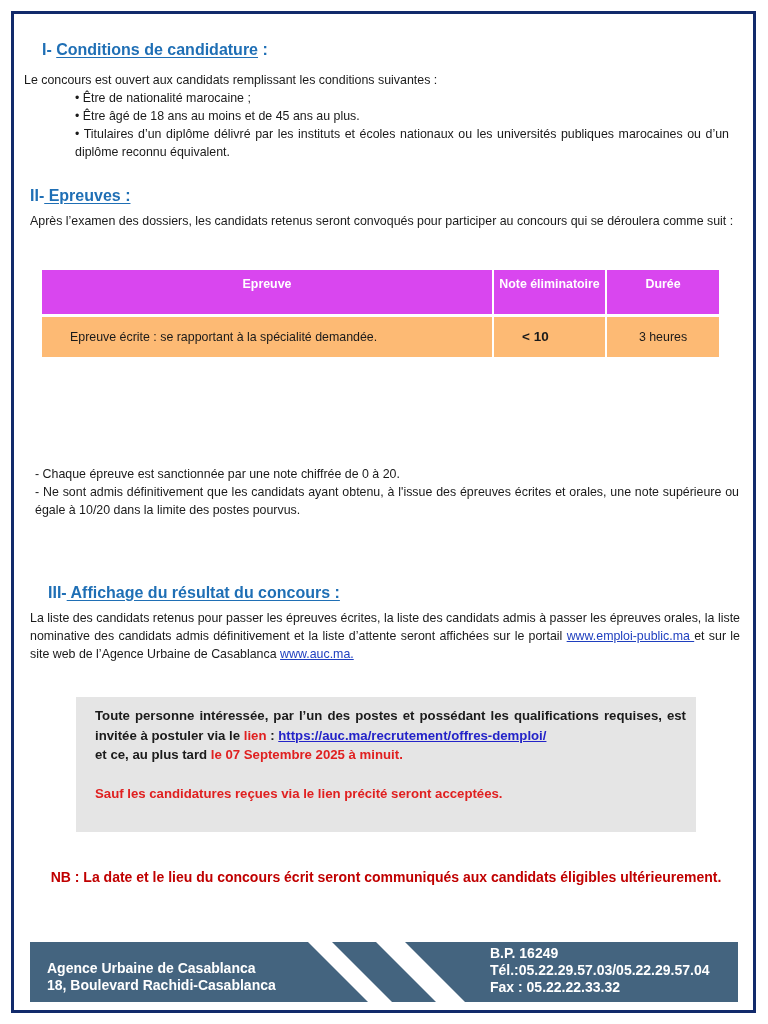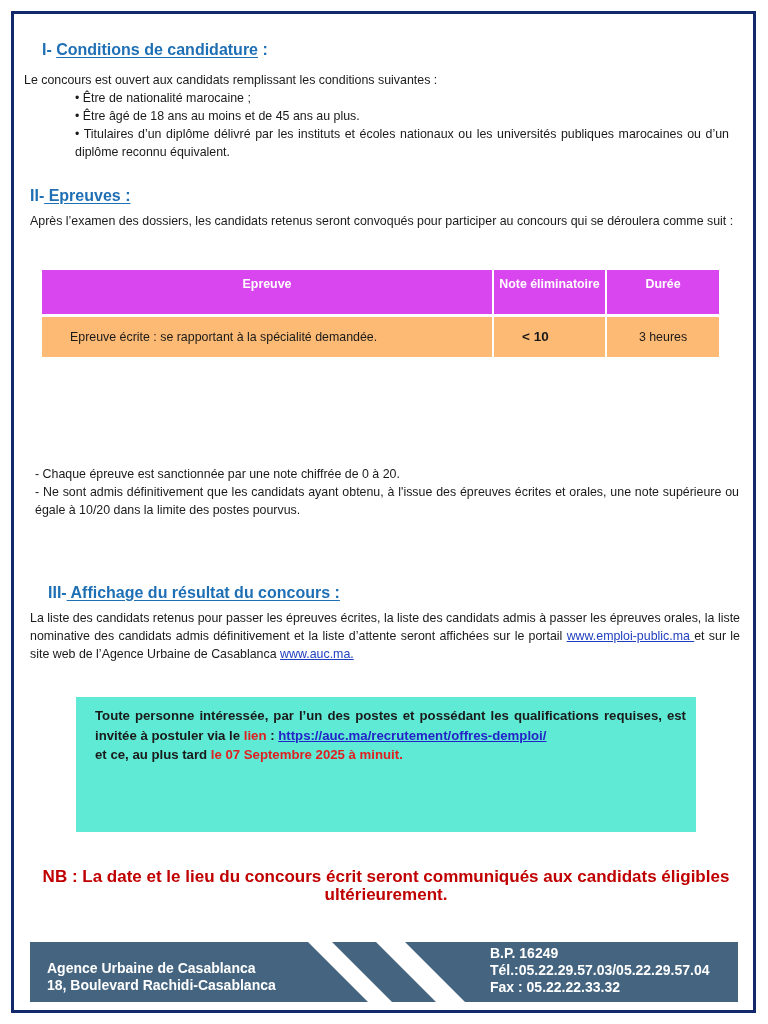--- a/index.html
+++ b/index.html
@@ -80,39 +80,39 @@
 
     
     #h3 { left: 48px; top: 583px; }
     #p3 { left: 30px; top: 609px; width: 710px; }
     a.lnk { color: #1f3fbf; text-decoration: underline; }
 
     
     #notice {
       left: 76px; top: 697px;
       width: 620px; height: 135px;
-      background: #5eead4;
+      background: #e5e5e5;
       padding: 9px 10px 0 19px;
       font-weight: bold;
       font-size: 13.2px;
       line-height: 19.5px;
       color: #1a1a1a;
     }
     #notice .j { text-align: justify; }
     .red { color: #e02020; }
     #notice a.lnk { color: #2323c8; }
     #notice .gap { height: 19px; }
 
     
     #nb {
       left: 30px; top: 868px; width: 712px;
       text-align: center;
       color: #c00000;
       font-weight: bold;
-      font-size: 17px;
+      font-size: 14px;
     }
 
     
     #footer {
       left: 30px; top: 942px;
       width: 708px; height: 60px;
       overflow: hidden;
     }
     #footer svg { position: absolute; left: 0; top: 0; }
     .ftxt {
@@ -175,20 +175,21 @@
 </div>
 
 <div id="notice" class="abs">
   <div class="j">
     <span>Toute personne intéressée, par l’un des postes et possédant les qualifications requises, est invitée à postuler via le </span><span class="red">lien</span><span> : </span><a class="lnk">https://auc.ma/recrutement/offres-demploi/</a>
   </div>
   <div>
     <span>et  ce, au plus tard </span><span class="red">le 07 Septembre 2025 à minuit.</span>
   </div>
   <div class="gap"></div>
+  <div class="red">Sauf les candidatures reçues via le lien précité seront acceptées.</div>
 </div>
 
 <div id="nb" class="abs">NB : La date et le lieu du concours écrit seront communiqués aux candidats éligibles ultérieurement.</div>
 
 <div id="footer" class="abs">
   <svg width="708" height="60">
     <rect x="0" y="0" width="708" height="60" fill="#44647f"></rect>
     <polygon points="278,0 302,0 362,60 338,60" fill="#ffffff"></polygon>
     <polygon points="346,0 375,0 435,60 406,60" fill="#ffffff"></polygon>
   </svg>

